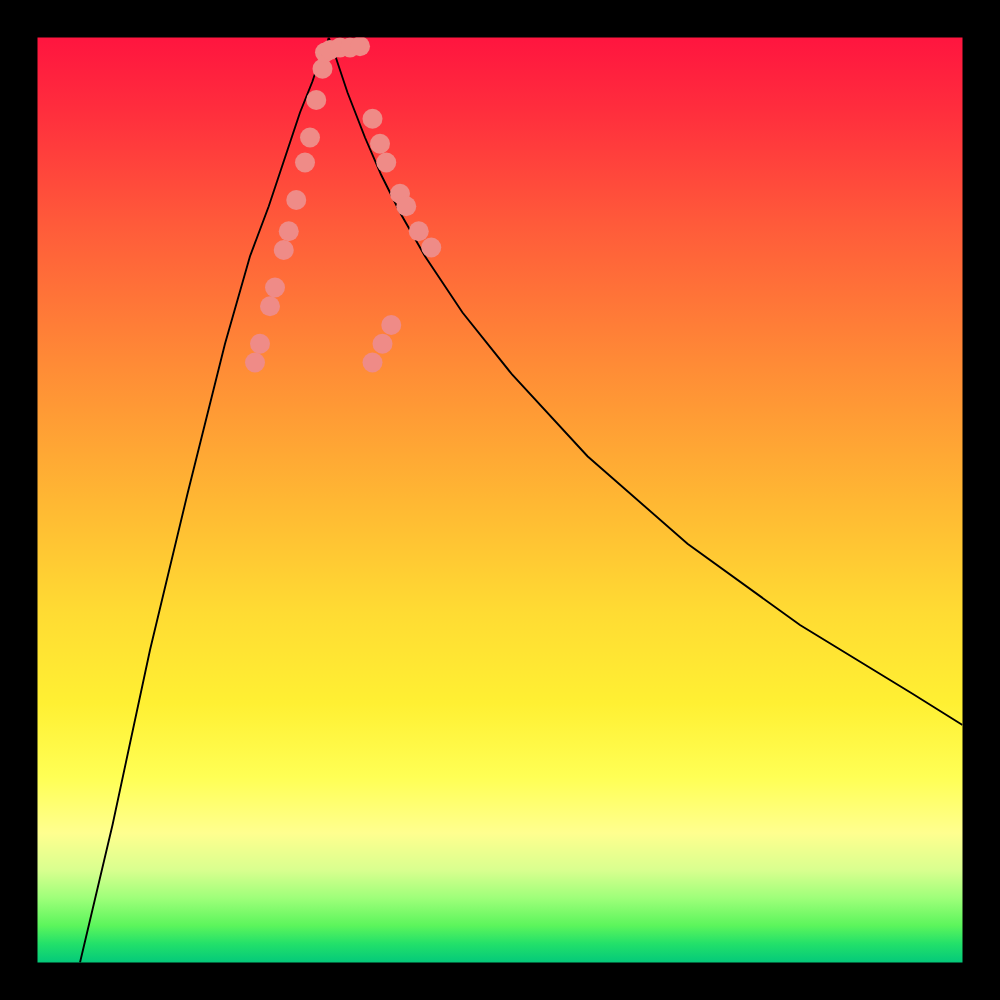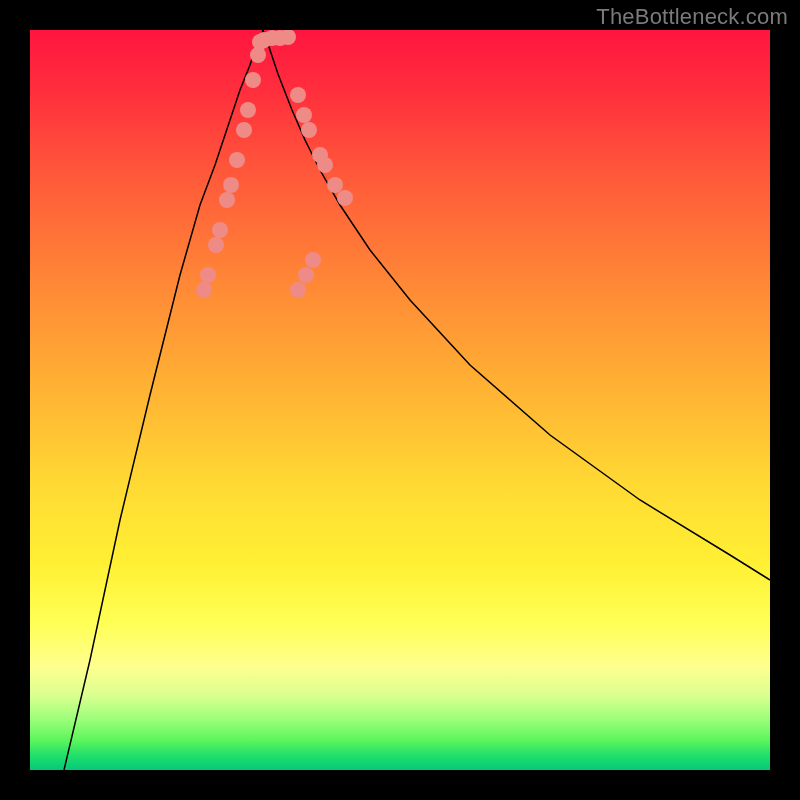--- a/index.html
+++ b/index.html
@@ -65,21 +65,20 @@
   }
   .marker {
     fill: #ef8b87;
     stroke: none;
   }
 </style>
 </head>
 <body>
 
 <div class="frame">
-  <div class="watermark">TheBottleneck.com</div>
 
   <div class="plot-area">
     <svg class="curve-layer" viewBox="0 0 740 740" preserveAspectRatio="none">
       <path class="curve-path" d="M34 740 L60 630 L90 490 L120 365 L150 245 L170 175 L185 135 L200 90 L210 60 L220 35 L225 20 L230 10 L233 0" style="stroke: rgb(0, 0, 0);"></path>
       <path class="curve-path" d="M233 0 L238 14 L248 44 L262 80 L275 110 L290 140 L310 175 L340 220 L380 270 L440 335 L520 405 L610 470 L700 525 L740 550" style="stroke: rgb(0, 0, 0);"></path>
       <g>
           <circle cx="174" cy="260" r="8" class="marker" style="fill: rgb(239, 139, 135);"></circle>
           <circle cx="178" cy="245" r="8" class="marker" style="fill: rgb(239, 139, 135);"></circle>
           <circle cx="186" cy="215" r="8" class="marker" style="fill: rgb(239, 139, 135);"></circle>
           <circle cx="190" cy="200" r="8" class="marker" style="fill: rgb(239, 139, 135);"></circle>

